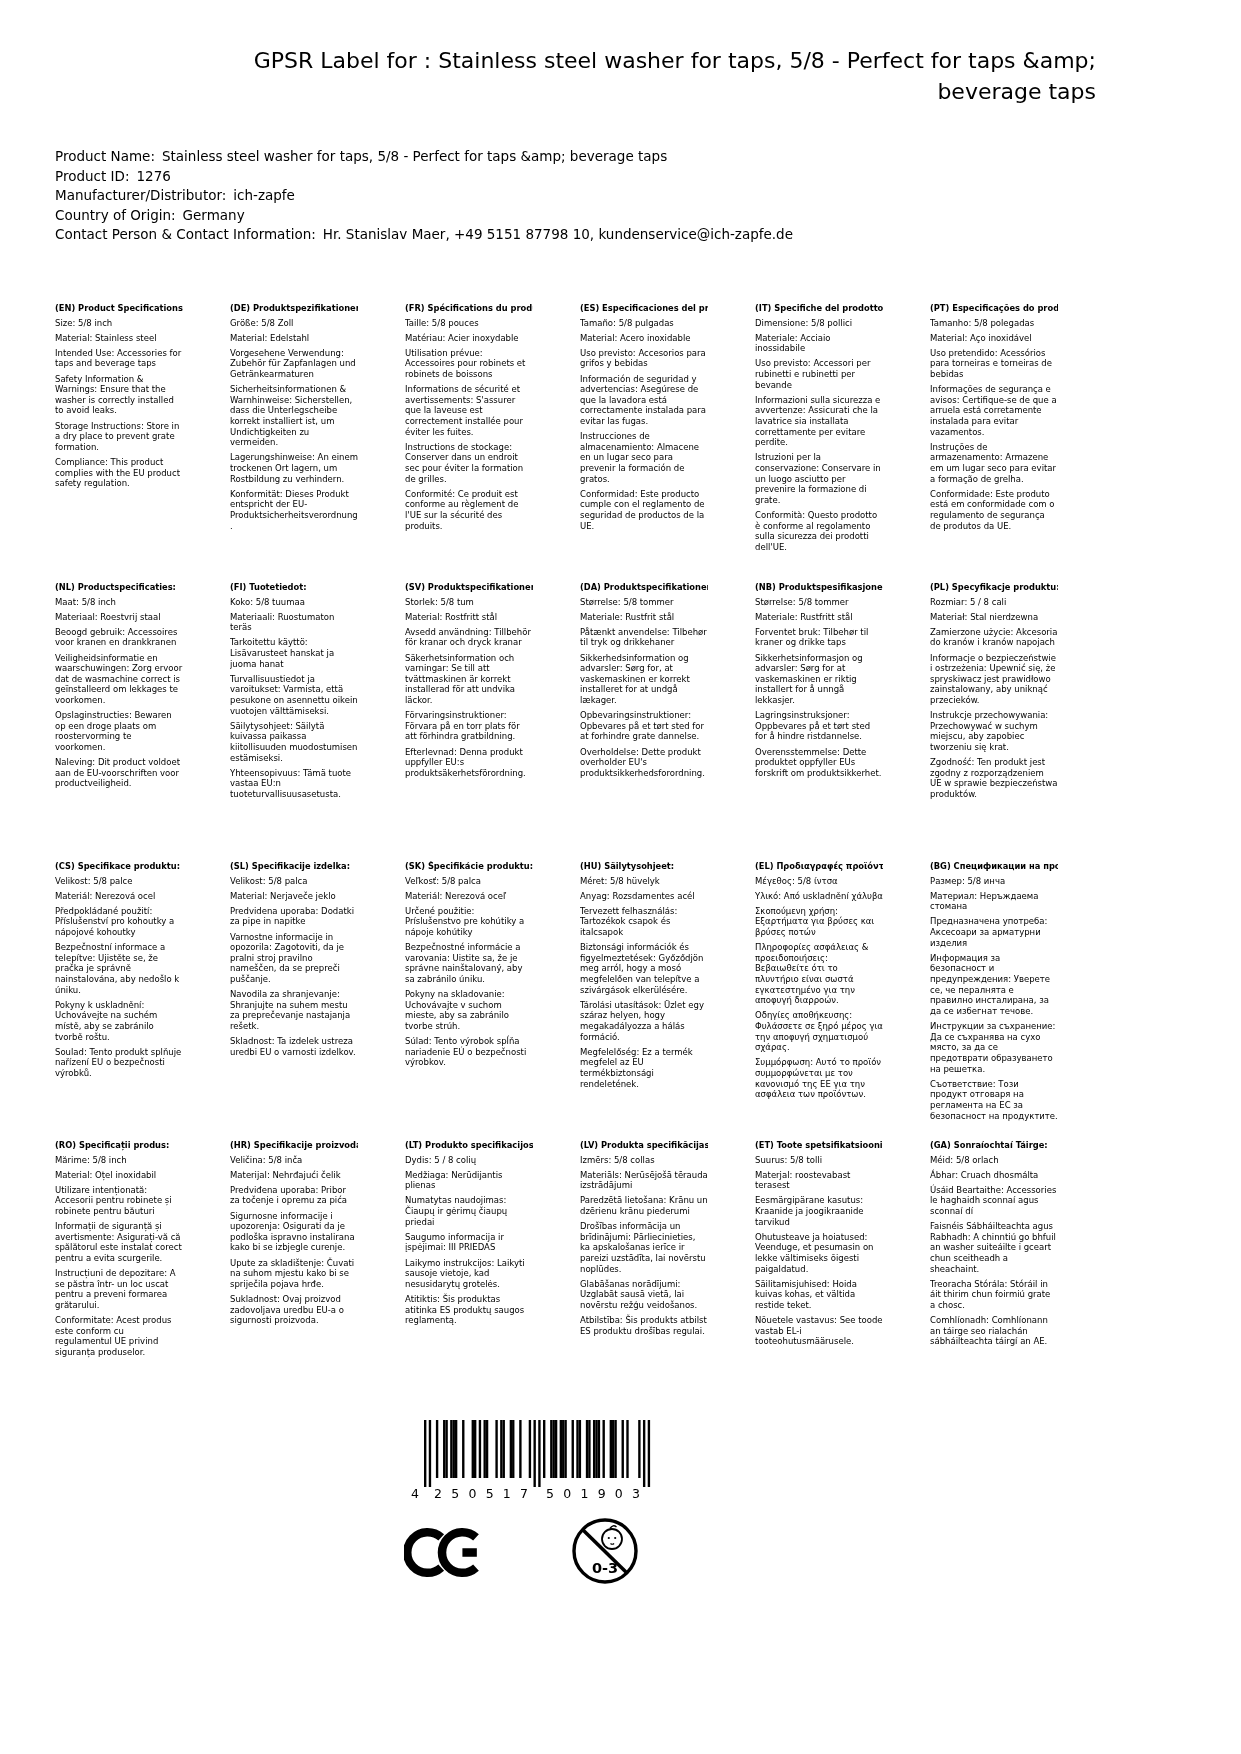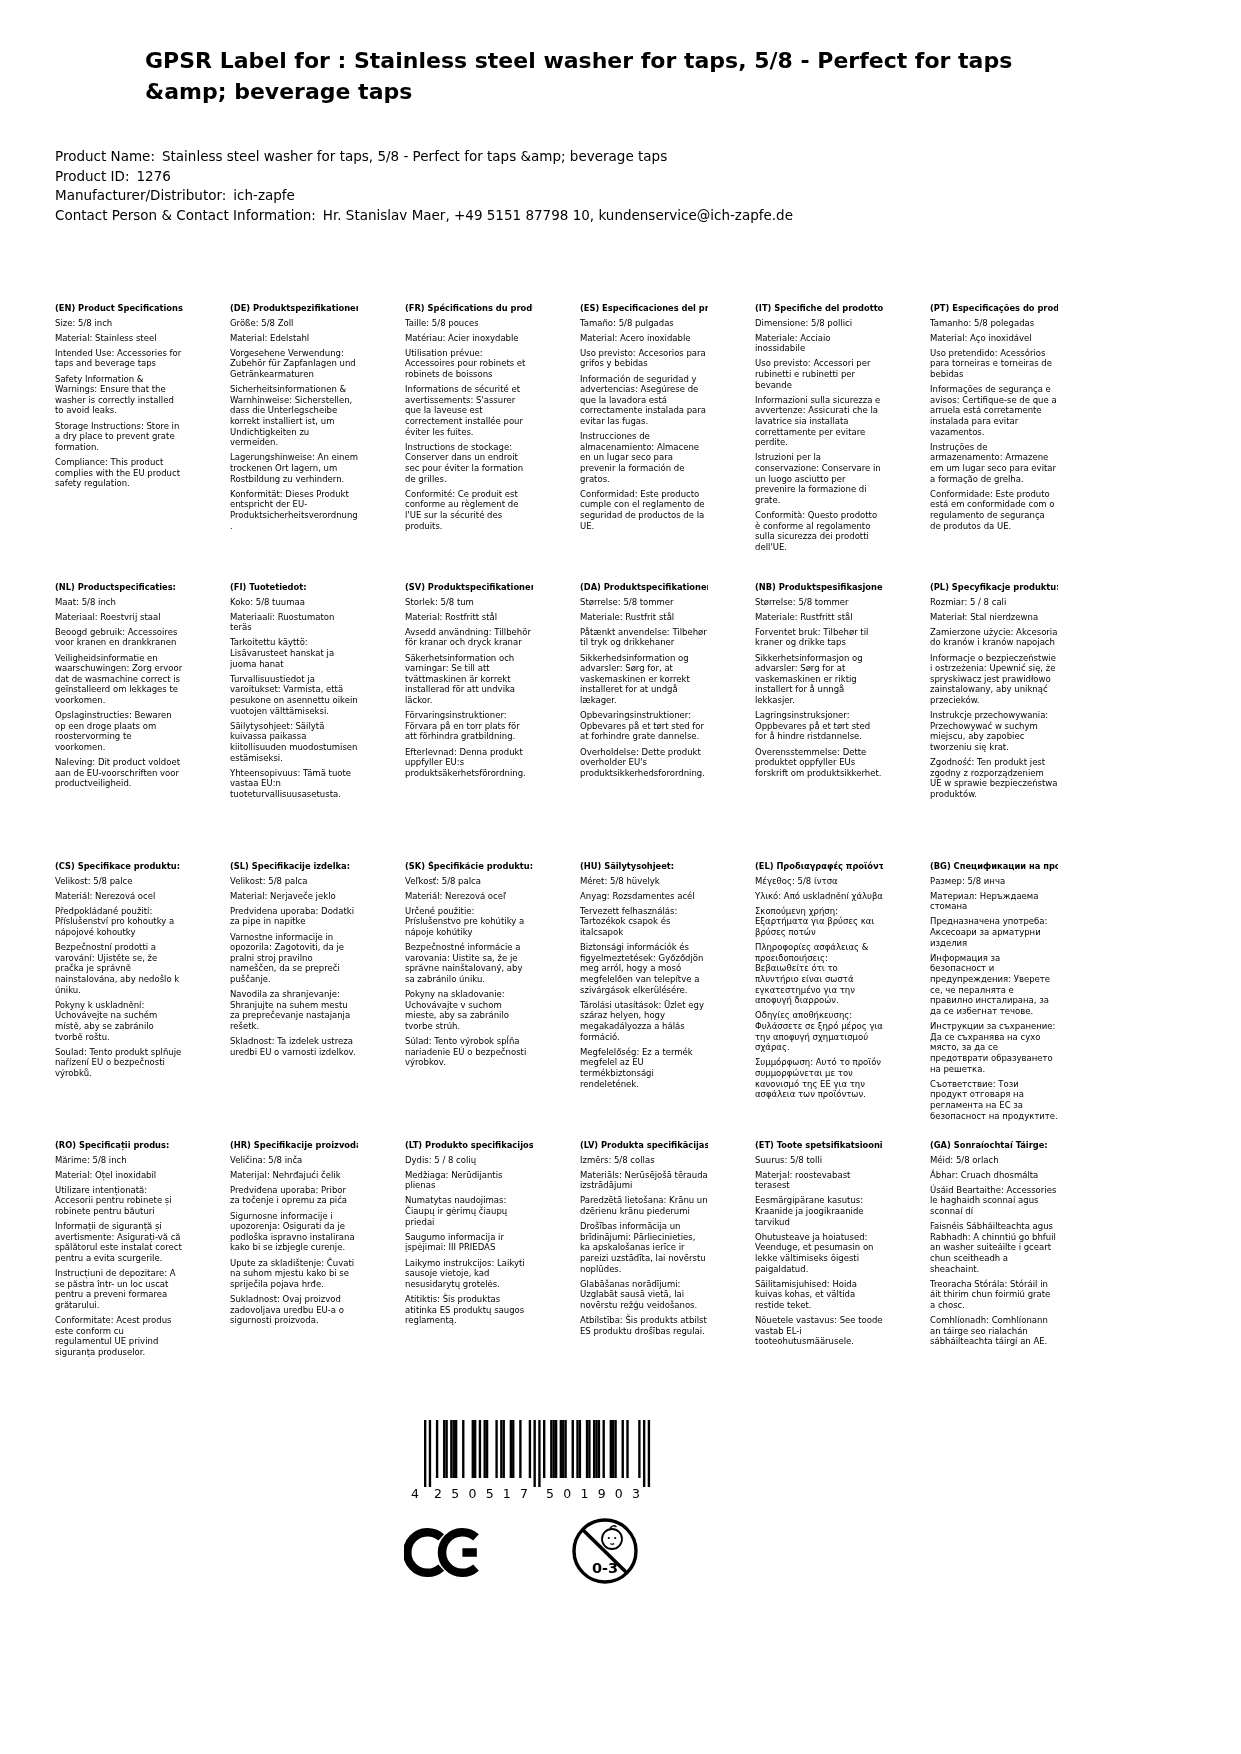--- a/index.html
+++ b/index.html
@@ -6,21 +6,21 @@
   html, body { margin: 0; padding: 0; }
   body {
     width: 1241px; height: 1754px;
     background: #ffffff; color: #000000;
     font-family: "DejaVu Sans", sans-serif;
   }
   .page { position: relative; width: 1241px; height: 1754px; background: #fff; overflow: hidden; }
 
   .title {
     position: absolute; top: 46px; left: 145px; width: 951px;
-    text-align: left; font-size: 22px; font-weight: bold; line-height: 1.4;
+    text-align: right; font-size: 22px; font-weight: normal; line-height: 1.4;
   }
 
   .product-info {
     position: absolute; top: 147px; left: 55px; width: 1140px;
     font-size: 13.5px; line-height: 19.5px;
   }
   .pi-label { font-weight: normal; }
   .pi-value { margin-left: 7px; margin-top: 33px; }
 
   .grid {
@@ -50,20 +50,21 @@
 <body>
 
 <div class="page">
 
   <div class="title">GPSR Label for : Stainless steel washer for taps, 5/8 - Perfect for taps &amp;amp; beverage taps</div>
 
   <div class="product-info">
       <div><span class="pi-label">Product Name:</span><span class="pi-value">Stainless steel washer for taps, 5/8 - Perfect for taps &amp;amp; beverage taps</span></div>
       <div><span class="pi-label">Product ID:</span><span class="pi-value">1276</span></div>
       <div><span class="pi-label">Manufacturer/Distributor:</span><span class="pi-value">ich-zapfe</span></div>
+      <div><span class="pi-label">Country of Origin:</span><span class="pi-value">Germany</span></div>
       <div><span class="pi-label">Contact Person &amp; Contact Information:</span><span class="pi-value">Hr. Stanislav Maer, +49 5151 87798 10, kundenservice@ich-zapfe.de</span></div>
     </div>
 
   <div class="grid">
       <div class="section">
         <div class="sec-header">(EN) Product Specifications:</div>
         <p class="sec-para">Size: 5/8 inch</p>
         <p class="sec-para">Material: Stainless steel</p>
         <p class="sec-para">Intended Use: Accessories for taps and beverage taps</p>
         <p class="sec-para">Safety Information &amp; Warnings: Ensure that the washer is correctly installed to avoid leaks.</p>
@@ -167,21 +168,21 @@
         <p class="sec-para">Zamierzone użycie: Akcesoria do kranów i kranów napojach</p>
         <p class="sec-para">Informacje o bezpieczeństwie i ostrzeżenia: Upewnić się, że spryskiwacz jest prawidłowo zainstalowany, aby uniknąć przecieków.</p>
         <p class="sec-para">Instrukcje przechowywania: Przechowywać w suchym miejscu, aby zapobiec tworzeniu się krat.</p>
         <p class="sec-para">Zgodność: Ten produkt jest zgodny z rozporządzeniem UE w sprawie bezpieczeństwa produktów.</p>
       </div>
       <div class="section">
         <div class="sec-header">(CS) Specifikace produktu:</div>
         <p class="sec-para">Velikost: 5/8 palce</p>
         <p class="sec-para">Materiál: Nerezová ocel</p>
         <p class="sec-para">Předpokládané použití: Příslušenství pro kohoutky a nápojové kohoutky</p>
-        <p class="sec-para">Bezpečnostní prodotti a varování: Ujistěte se, že pračka je správně nainstalována, aby nedošlo k úniku.</p>
+        <p class="sec-para">Bezpečnostní informace a telepítve: Ujistěte se, že pračka je správně nainstalována, aby nedošlo k úniku.</p>
         <p class="sec-para">Pokyny k uskladnění: Uchovávejte na suchém místě, aby se zabránilo tvorbě roštu.</p>
         <p class="sec-para">Soulad: Tento produkt splňuje nařízení EU o bezpečnosti výrobků.</p>
       </div>
       <div class="section">
         <div class="sec-header">(SL) Specifikacije izdelka:</div>
         <p class="sec-para">Velikost: 5/8 palca</p>
         <p class="sec-para">Material: Nerjaveče jeklo</p>
         <p class="sec-para">Predvidena uporaba: Dodatki za pipe in napitke</p>
         <p class="sec-para">Varnostne informacije in opozorila: Zagotoviti, da je pralni stroj pravilno nameščen, da se prepreči puščanje.</p>
         <p class="sec-para">Navodila za shranjevanje: Shranjujte na suhem mestu za preprečevanje nastajanja rešetk.</p>

